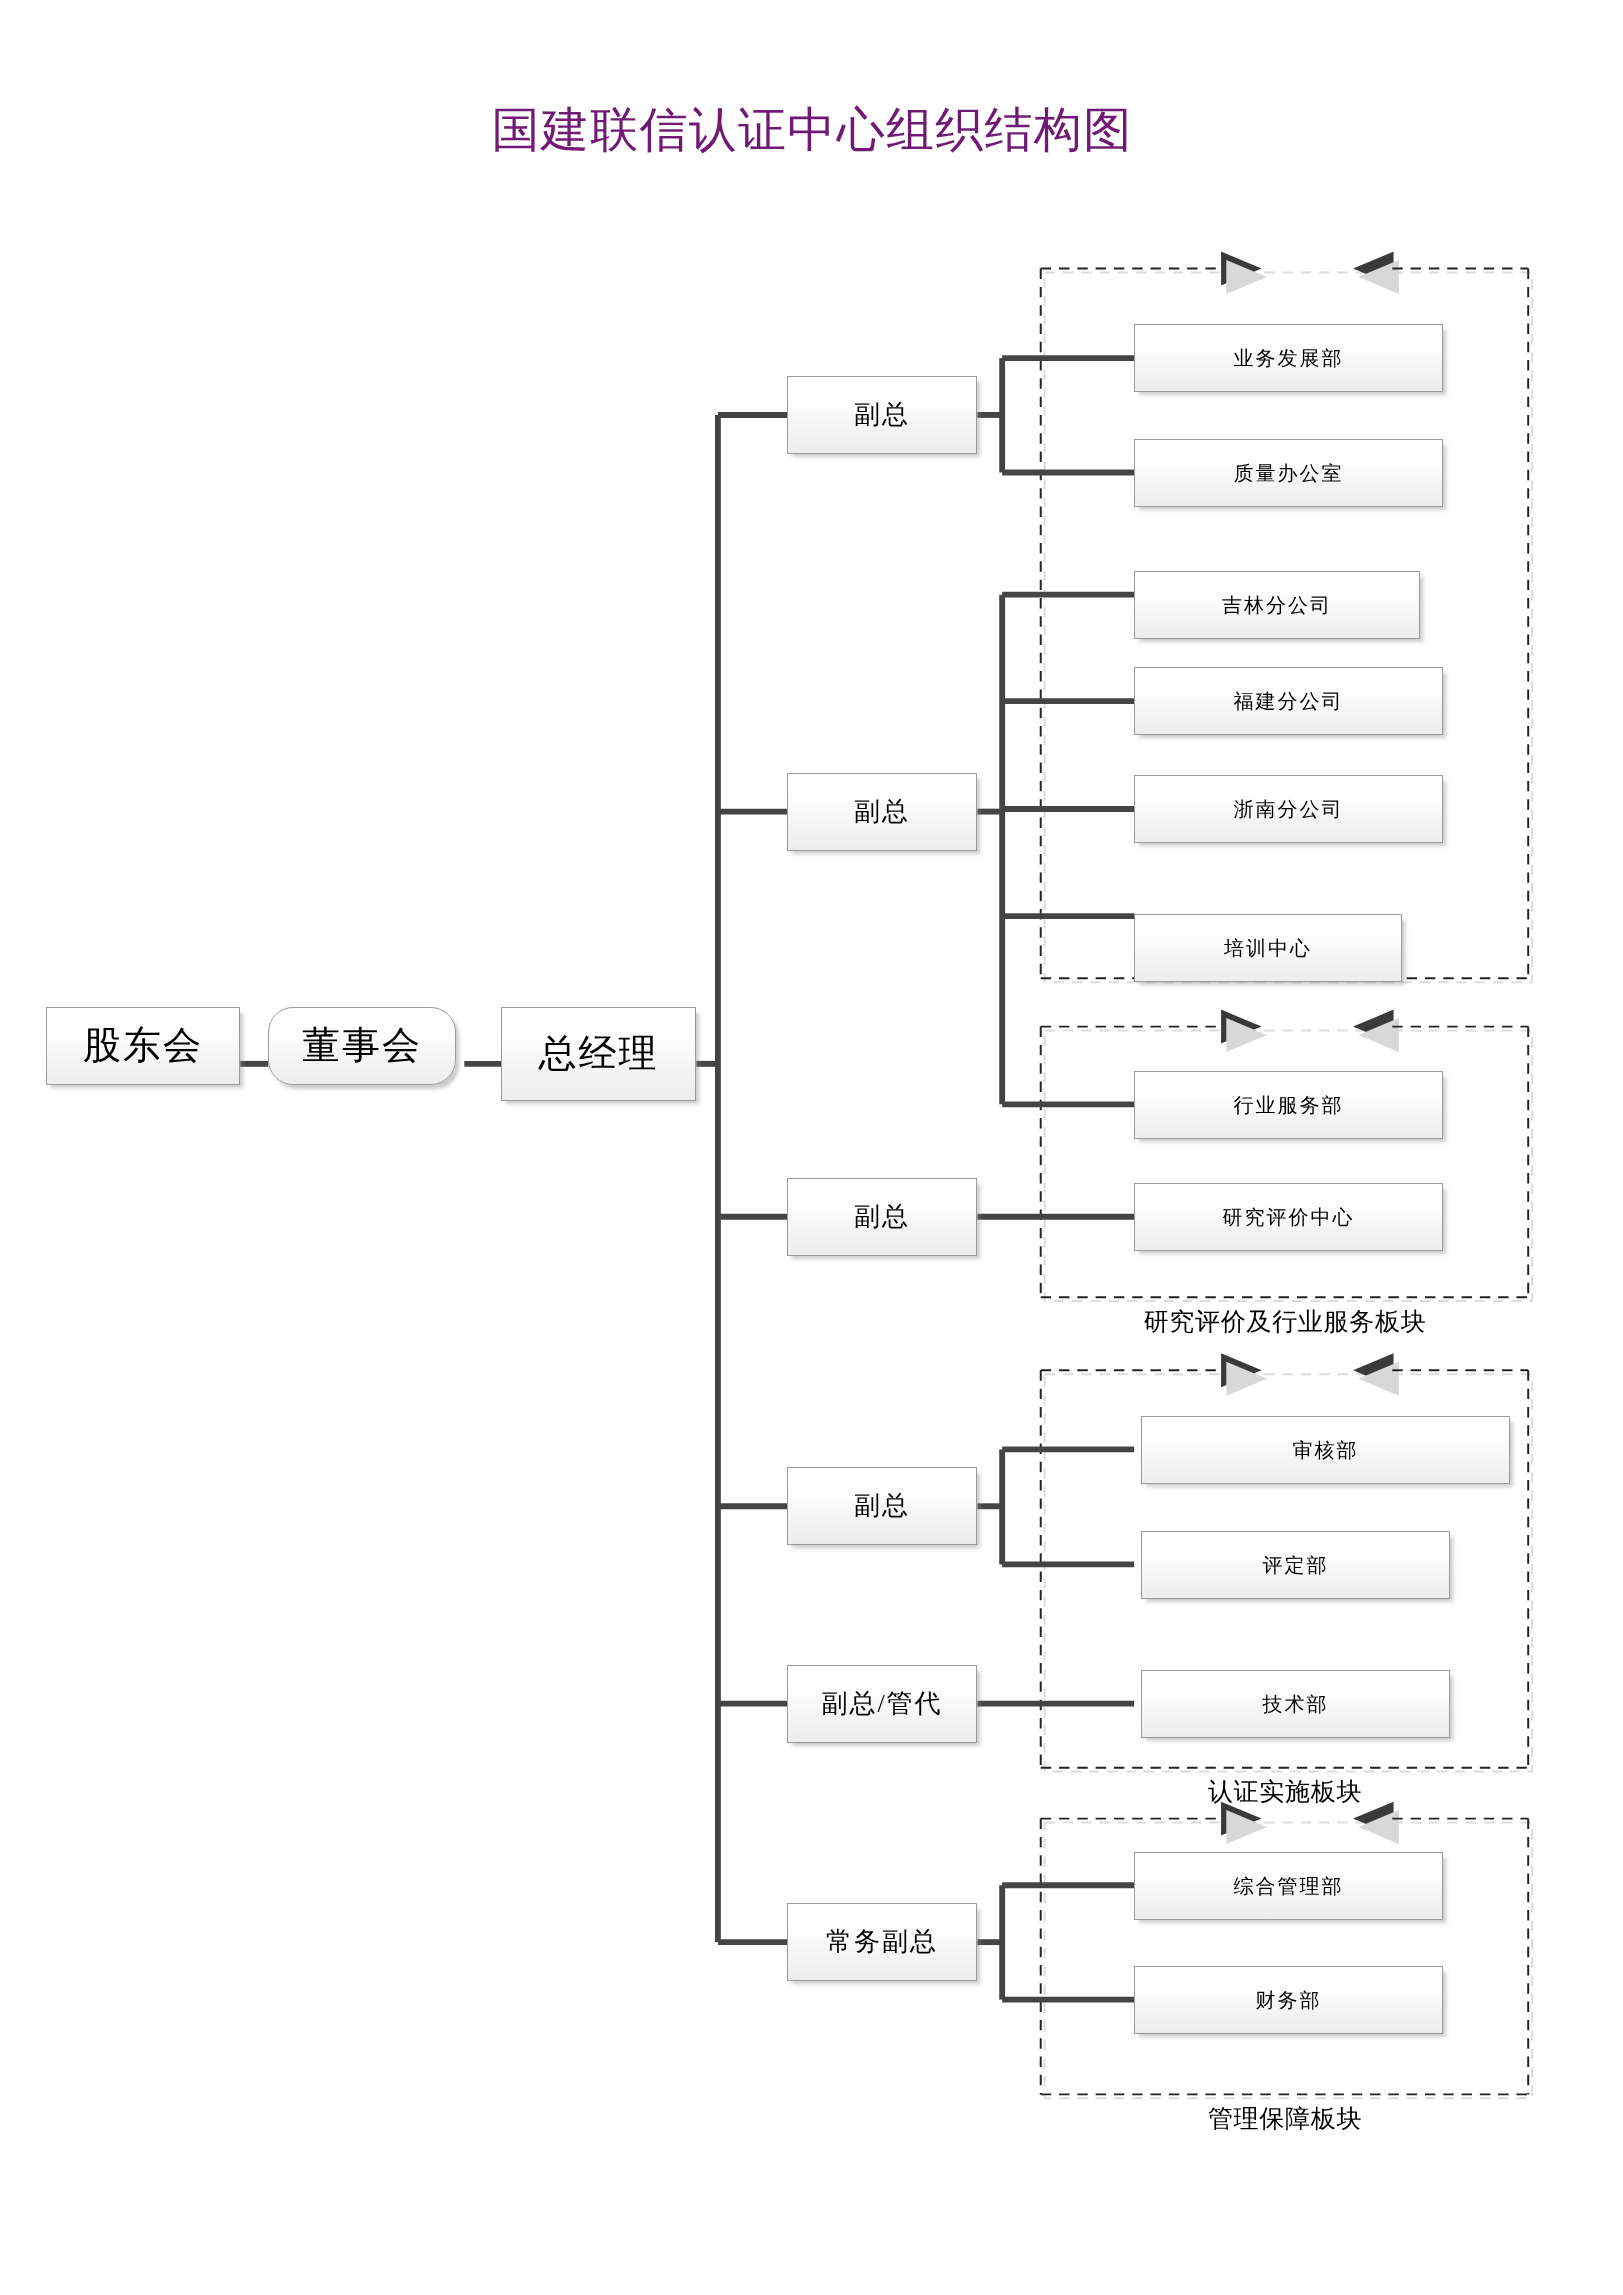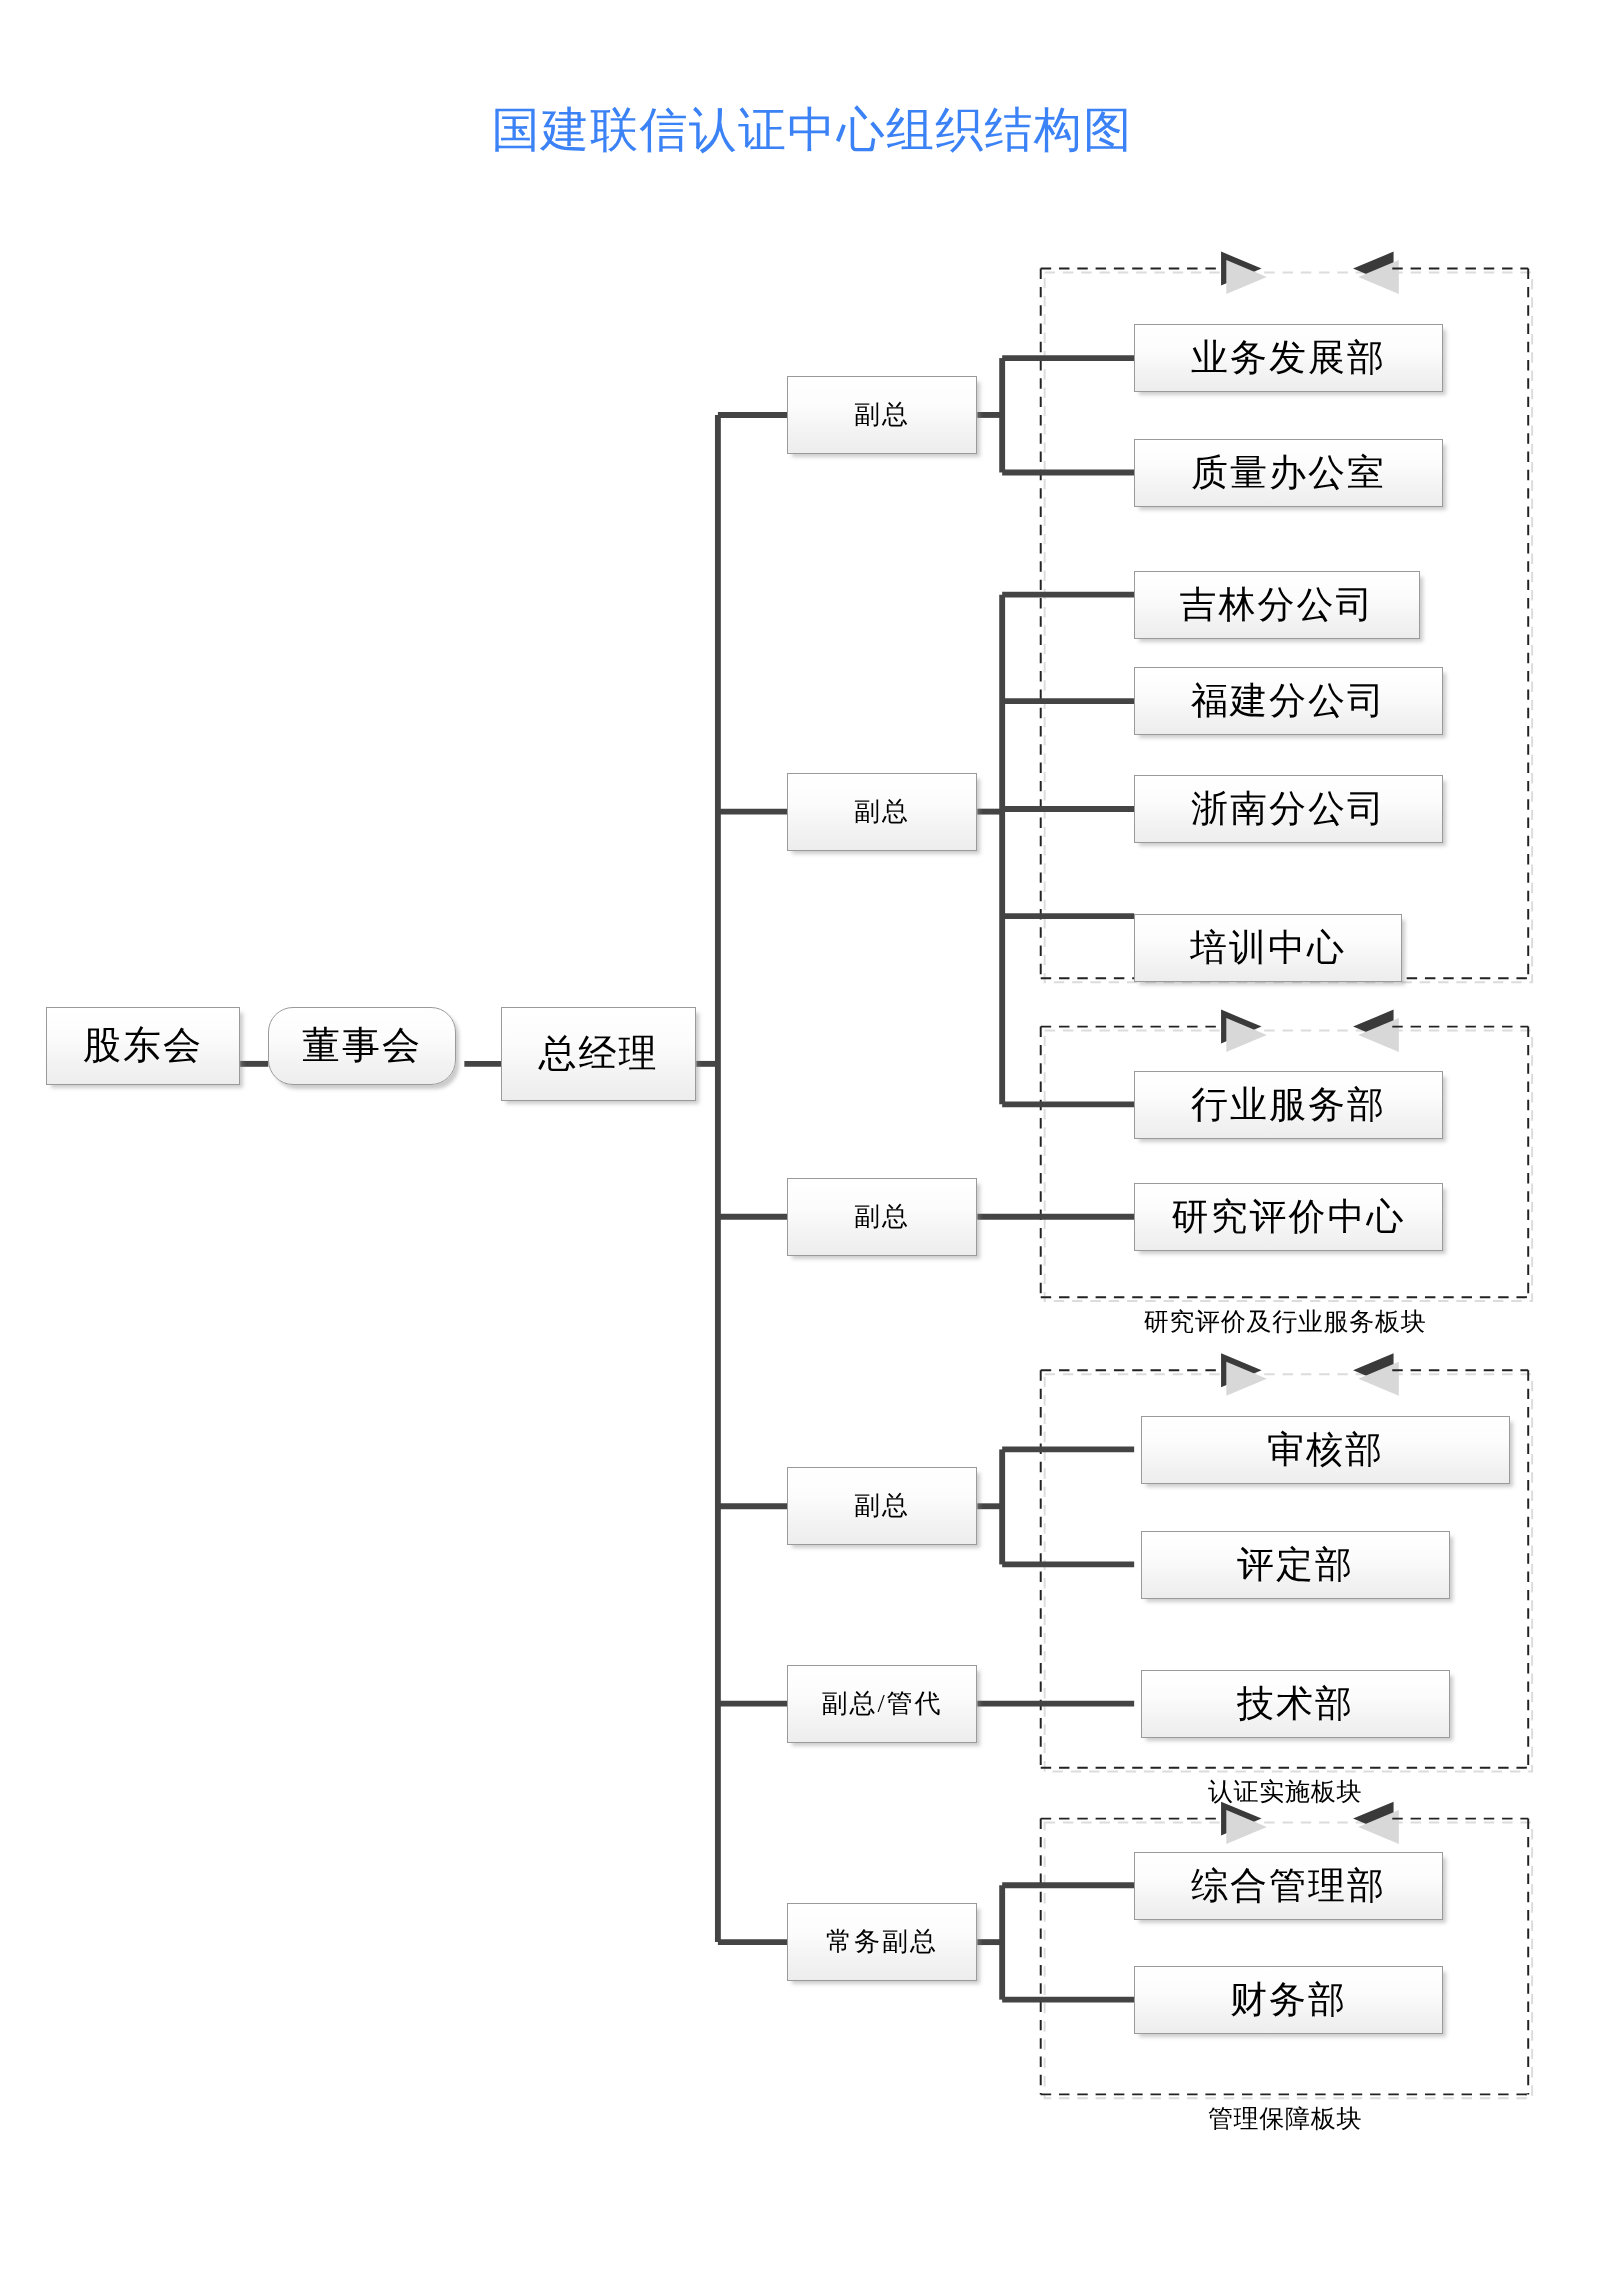--- a/index.html
+++ b/index.html
@@ -9,21 +9,21 @@
     -webkit-font-smoothing:antialiased;
   }
   #stage{position:relative;width:1624px;height:2295px;background:#fff;overflow:hidden;}
 
   
   .chart-title{
     position:absolute;left:0;top:98px;width:1624px;
     text-align:center;
     font-size:48px;
     letter-spacing:1.3px;
-    color:#3b82f6;
+    color:#701a75;
     font-family:"Liberation Serif","DejaVu Serif",serif;
   }
 
   
   #wires{position:absolute;left:0;top:0;width:1624px;height:2295px;}
 
   
   .node{
     position:absolute;
     box-sizing:border-box;
@@ -31,21 +31,21 @@
     background:linear-gradient(180deg,#ffffff 0%,#fcfcfc 38%,#f3f3f3 72%,#ededed 100%);
     box-shadow:3.9px 4.6px 3.9px -1.3px rgba(140,140,140,0.45);
     display:flex;align-items:center;justify-content:center;
     color:#000;
     text-align:center;
     line-height:1.05;
     font-family:"Liberation Serif","DejaVu Serif",serif;
   }
   .node.top{font-size:38px;letter-spacing:2px;}
   .node.exec{font-size:26px;letter-spacing:2px;}
-  .node.dept{font-size:37px;letter-spacing:2px;}
+  .node.dept{font-size:20px;letter-spacing:2px;}
 
   
   .group-label{
     position:absolute;
     font-size:25px;
     color:#000;
     letter-spacing:0.7px;
     white-space:nowrap;
     text-align:center;
     font-family:"Liberation Serif","DejaVu Serif",serif;

